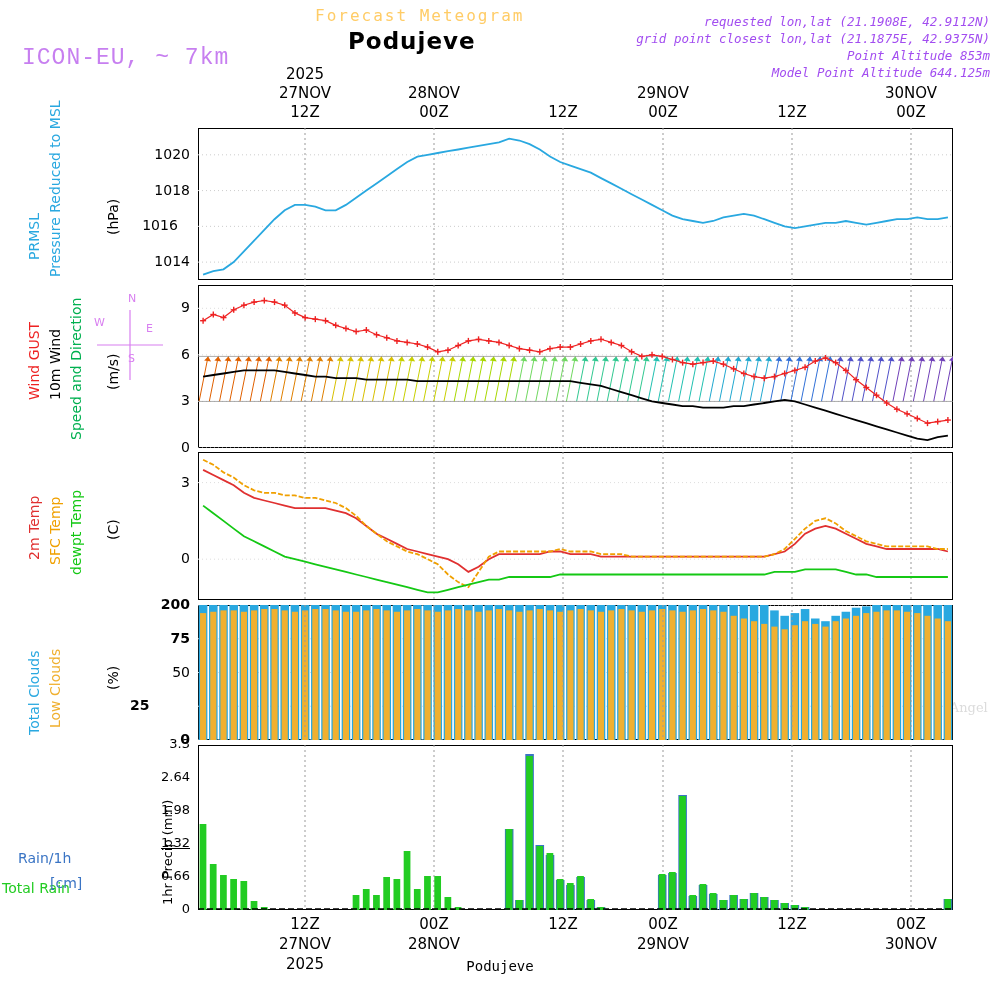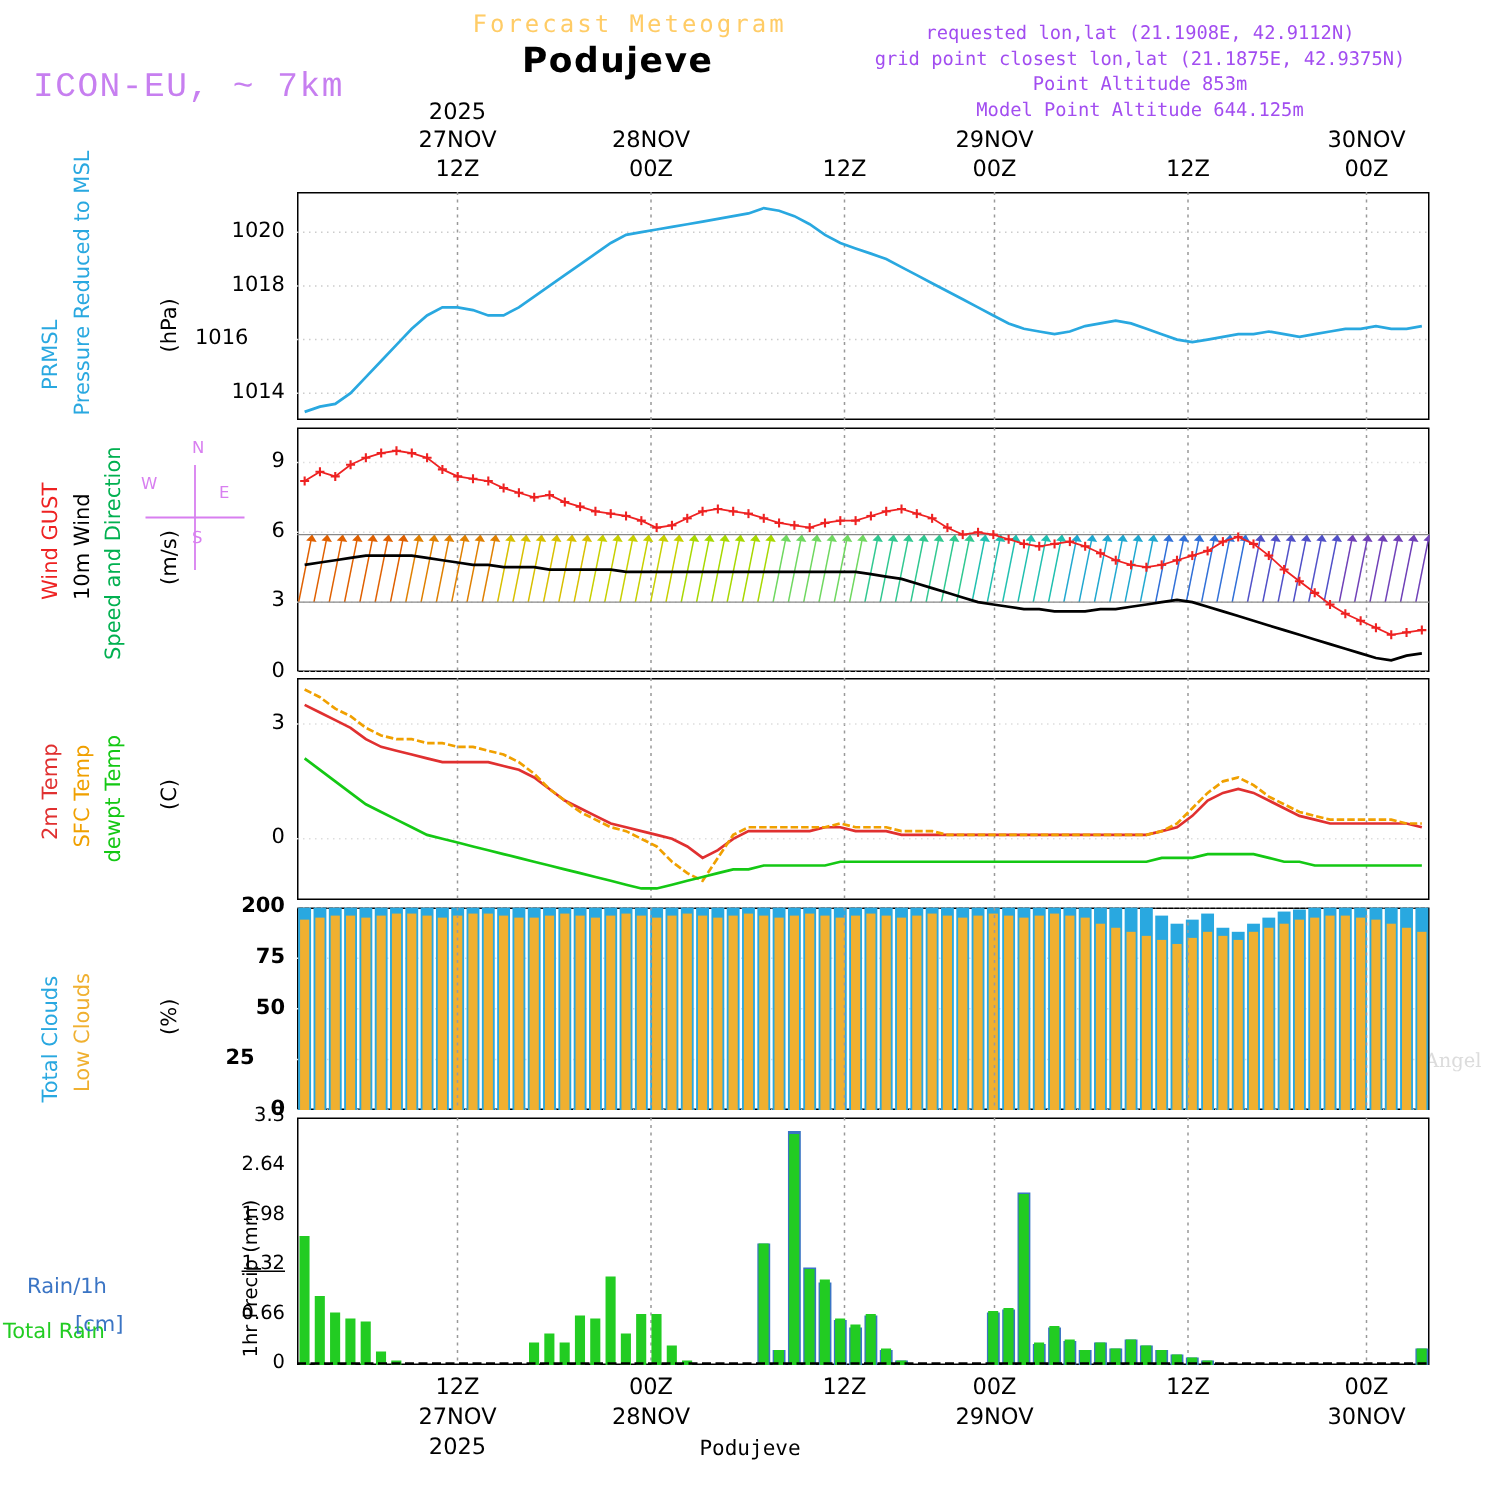--- a/index.html
+++ b/index.html
@@ -3,21 +3,21 @@
 <meta charset="utf-8">
 <style>
   html,body{margin:0;padding:0;background:#ffffff;}
   body{width:1000px;height:1000px;position:relative;font-family:"DejaVu Sans",sans-serif;overflow:hidden;}
   .abs{position:absolute;}
   .mono{font-family:"DejaVu Sans Mono",monospace;}
   
   #hdr-forecast{left:315px;top:6px;font-size:16px;color:#ffcc66;letter-spacing:2px;font-family:"DejaVu Sans Mono",monospace;}
   #hdr-title{left:348px;top:28px;font-size:23px;font-weight:bold;color:#000;font-family:"DejaVu Sans",sans-serif;letter-spacing:1px;}
   #hdr-model{left:22px;top:45px;font-size:23px;color:#c77ff0;font-family:Liberation Mono, monospace;letter-spacing:1px;}
-  .hdr-right{color:#a24df0;font-size:12.5px;font-family:"DejaVu Sans Mono",monospace;text-align:center;width:460px;}
+  .hdr-right{color:#a24df0;font-size:12.5px;font-family:"DejaVu Sans Mono",monospace;text-align:right;width:460px;font-style:italic;}
   #hdr-req{left:530px;top:14px;}
   #hdr-grid{left:530px;top:31px;}
   #hdr-alt{left:530px;top:48px;}
   #hdr-malt{left:530px;top:65px;}
   
   .toplab{font-size:15px;color:#000;font-family:"DejaVu Sans",sans-serif;text-align:center;}
   
   .panel{position:absolute;border:1.6px solid #000;background:#fff;box-sizing:border-box;}
   .rotlab{position:absolute;font-family:"DejaVu Sans",sans-serif;font-size:14px;transform-origin:0 0;transform:rotate(-90deg);white-space:nowrap;}
   
@@ -694,36 +694,36 @@
       <rect x="746.4297297297298" y="154" width="6.733783783783784" height="11" fill="#22cc22"></rect>
       <line x1="0" y1="164" x2="755" y2="164" stroke="#000" stroke-width="1.6" stroke-dasharray="6,3"></line>
     </svg>
   </div>
 
 <div class="abs" style="left: 0px; top: 0px;"></div>
 <div class="abs" style="left: 0px; top: 0px;"></div>
 <div class="abs" style="left: 0px; top: 0px;"></div>
 <div class="abs" style="left: 0px; top: 0px;"></div>
 <div class="abs" style="left: 130px; top: 253.118px; font-size: 14px; width: 60px; text-align: right; color: rgb(0, 0, 0);">1014</div>
-<div class="abs" style="left: 130px; top: 217.353px; font-size: 14px; width: 60px; text-align: left; color: rgb(0, 0, 0);">1016</div>
+<div class="abs" style="left: 130px; top: 217.353px; font-size: 14px; width: 60px; text-align: center; color: rgb(0, 0, 0);">1016</div>
 <div class="abs" style="left: 130px; top: 181.588px; font-size: 14px; width: 60px; text-align: right; color: rgb(0, 0, 0);">1018</div>
 <div class="abs" style="left: 130px; top: 145.824px; font-size: 14px; width: 60px; text-align: right; color: rgb(0, 0, 0);">1020</div>
 <div class="abs" style="left: 130px; top: 439px; font-size: 14px; width: 60px; text-align: right; color: rgb(0, 0, 0);">0</div>
 <div class="abs" style="left: 130px; top: 392.429px; font-size: 14px; width: 60px; text-align: right; color: rgb(0, 0, 0);">3</div>
 <div class="abs" style="left: 130px; top: 345.857px; font-size: 14px; width: 60px; text-align: right; color: rgb(0, 0, 0);">6</div>
 <div class="abs" style="left: 130px; top: 299.286px; font-size: 14px; width: 60px; text-align: right; color: rgb(0, 0, 0);">9</div>
 <div class="abs" style="left: 128px; top: 292px; font-size: 11px; color: rgb(216, 127, 240); font-family: &quot;DejaVu Sans&quot;, sans-serif;">N</div>
 <div class="abs" style="left: 128px; top: 352px; font-size: 11px; color: rgb(216, 127, 240); font-family: &quot;DejaVu Sans&quot;, sans-serif;">S</div>
 <div class="abs" style="left: 146px; top: 322px; font-size: 11px; color: rgb(216, 127, 240); font-family: &quot;DejaVu Sans&quot;, sans-serif;">E</div>
 <div class="abs" style="left: 94px; top: 316px; font-size: 11px; color: rgb(216, 127, 240); font-family: &quot;DejaVu Sans&quot;, sans-serif;">W</div>
 <div class="abs" style="left: 130px; top: 550.172px; font-size: 14px; width: 60px; text-align: right; color: rgb(0, 0, 0);">0</div>
 <div class="abs" style="left: 130px; top: 473.621px; font-size: 14px; width: 60px; text-align: right; color: rgb(0, 0, 0);">3</div>
 <div class="abs" style="left: 130px; top: 731px; font-size: 14px; width: 60px; text-align: right; color: rgb(0, 0, 0); font-weight: bold;">0</div>
-<div class="abs" style="left: 130px; top: 697.25px; font-size: 14px; width: 60px; text-align: center; color: rgb(0, 0, 0); font-weight: bold;">25</div>
-<div class="abs" style="left: 130px; top: 663.5px; font-size: 14px; width: 60px; text-align: right; color: rgb(0, 0, 0); font-weight: bold;">50</div>
+<div class="abs" style="left: 130px; top: 697.25px; font-size: 14px; width: 60px; text-align: left; color: rgb(0, 0, 0); font-weight: bold;">25</div>
+<div class="abs" style="left: 130px; top: 663.5px; font-size: 14px; width: 60px; text-align: right; color: rgb(0, 0, 0); font-weight: normal;">50</div>
 <div class="abs" style="left: 130px; top: 629.75px; font-size: 14px; width: 60px; text-align: right; color: rgb(0, 0, 0); font-weight: bold;">75</div>
 <div class="abs" style="left: 130px; top: 596px; font-size: 14px; width: 60px; text-align: right; color: rgb(0, 0, 0); font-weight: bold;">200</div>
 <div class="abs" style="left: 120px; top: 901px; font-size: 13px; width: 70px; text-align: right; color: rgb(0, 0, 0);">0</div>
 <div class="abs" style="left: 120px; top: 868px; font-size: 13px; width: 70px; text-align: right; color: rgb(0, 0, 0);">0.66</div>
 <div class="abs" style="left: 120px; top: 835px; font-size: 13px; width: 70px; text-align: right; color: rgb(0, 0, 0); text-decoration: underline;">1.32</div>
 <div class="abs" style="left: 120px; top: 802px; font-size: 13px; width: 70px; text-align: right; color: rgb(0, 0, 0);">1.98</div>
 <div class="abs" style="left: 120px; top: 769px; font-size: 13px; width: 70px; text-align: right; color: rgb(0, 0, 0);">2.64</div>
 <div class="abs" style="left: 120px; top: 736px; font-size: 13px; width: 70px; text-align: right; color: rgb(0, 0, 0);">3.3</div>
 
 </body></html>

